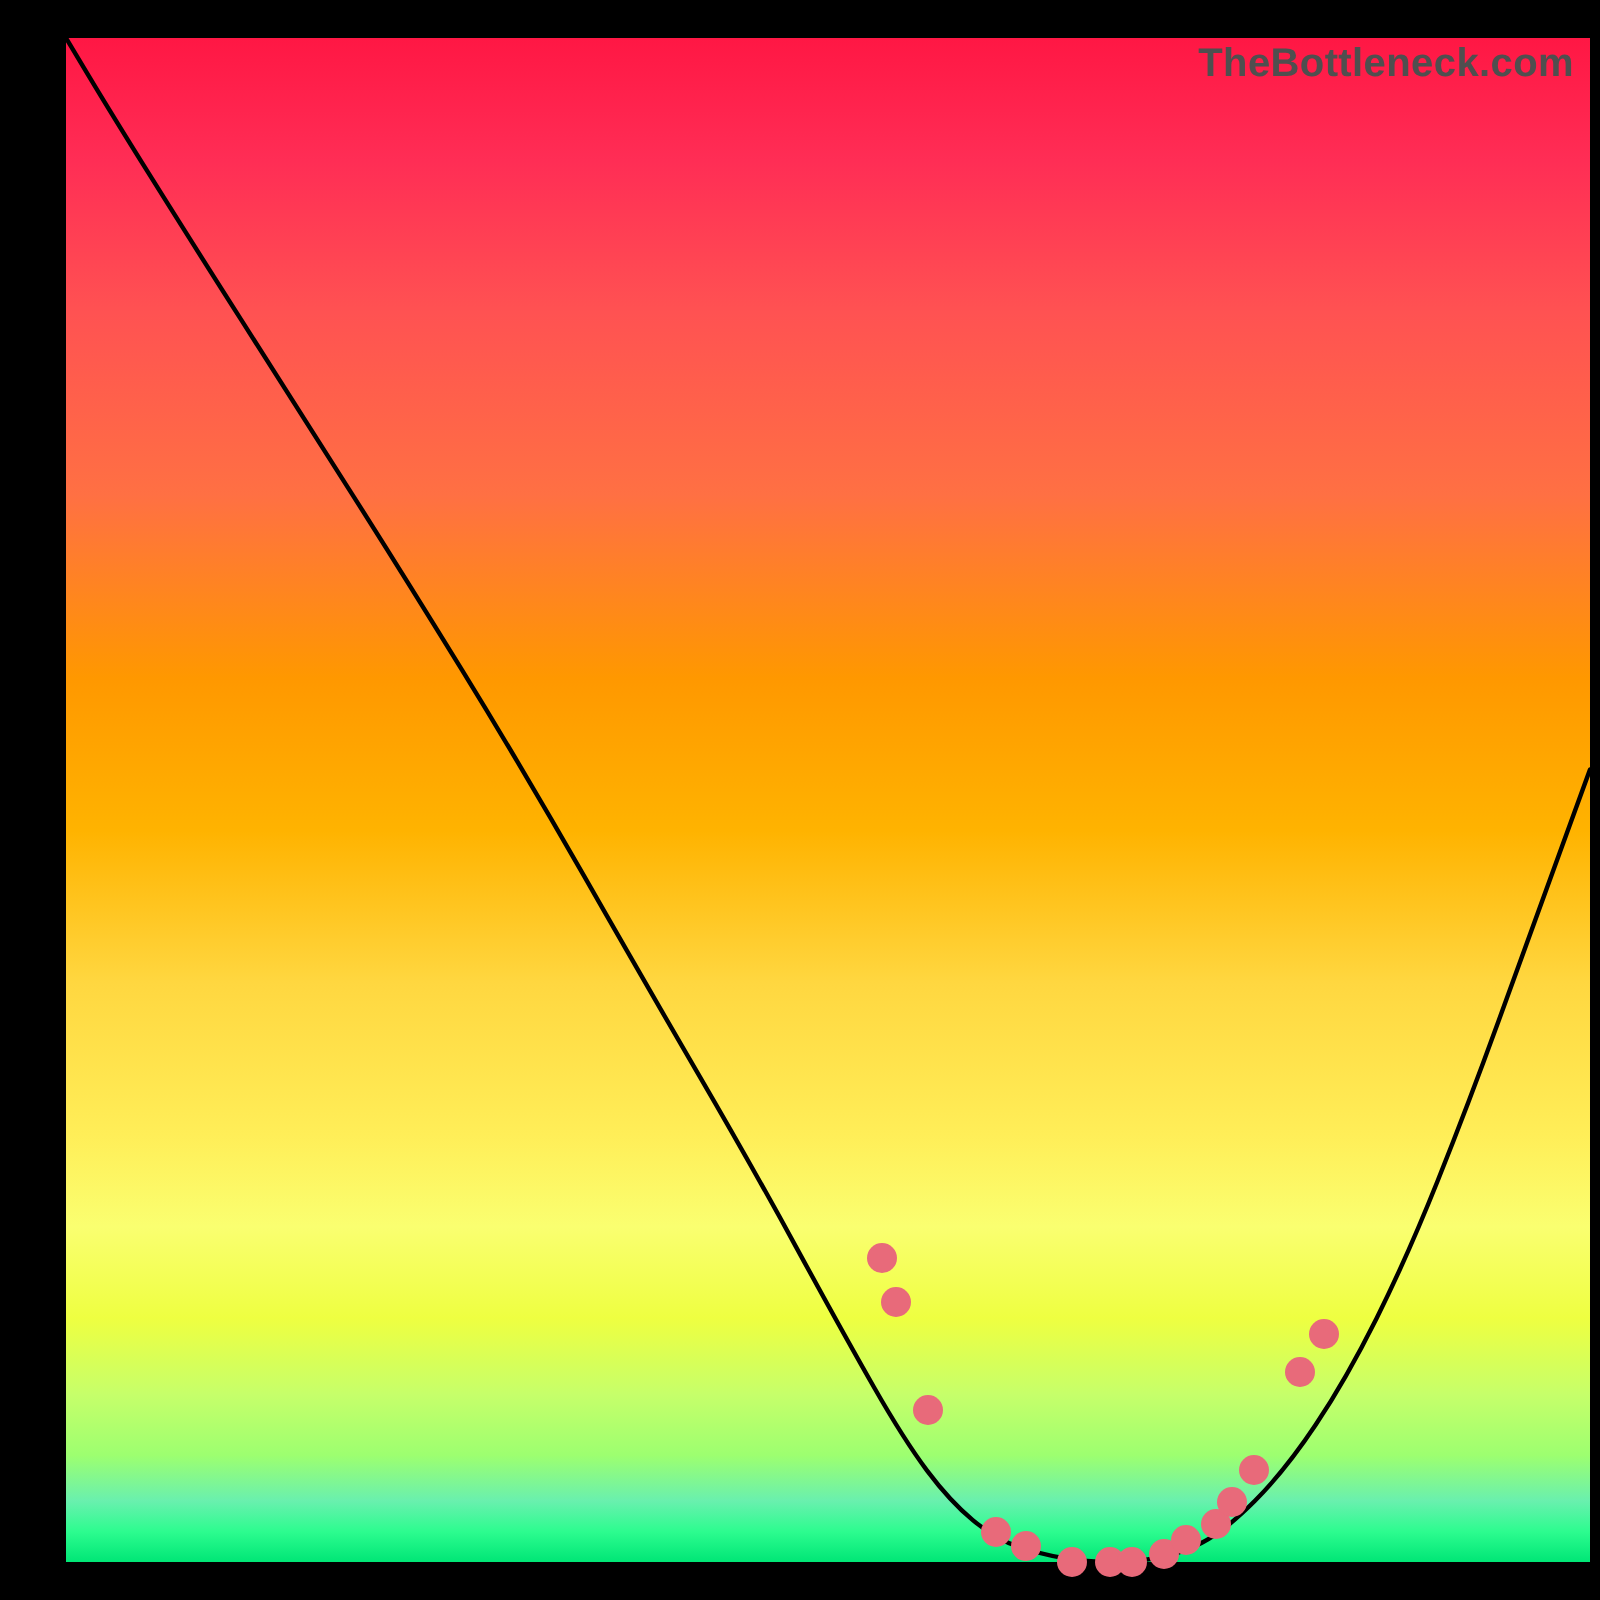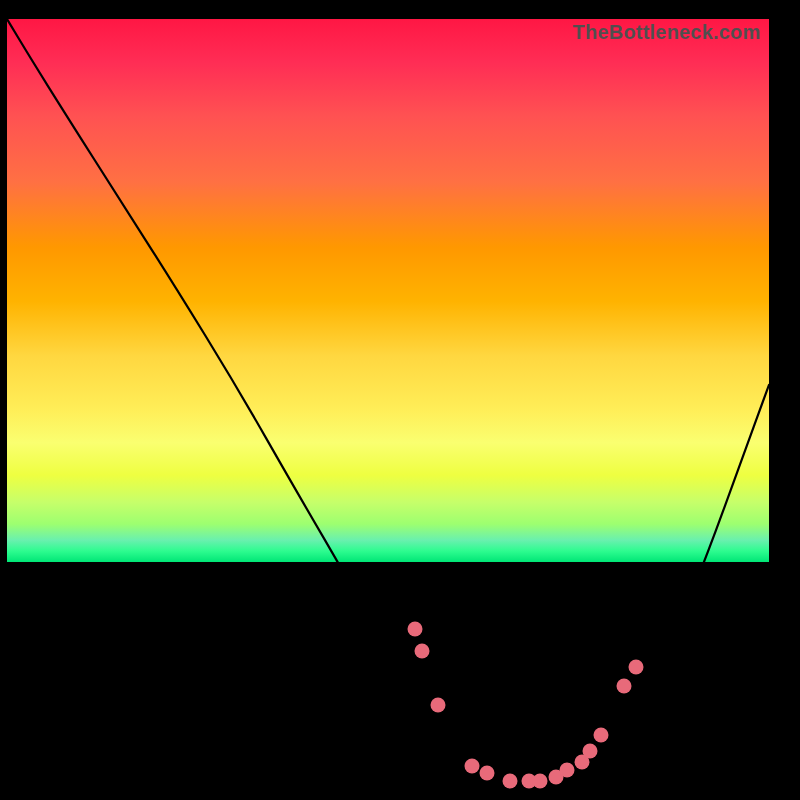--- a/index.html
+++ b/index.html
@@ -5,24 +5,24 @@
   * { margin: 0; padding: 0; box-sizing: border-box; }
   html, body { width: 800px; height: 800px; overflow: hidden; background: #000; }
   .frame {
     position: relative;
     width: 800px;
     height: 800px;
     background: #000;
   }
   .plot {
     position: absolute;
-    left: 7px;
+    left: 33px;
     top: 19px;
     width: 762px;
-    height: 543px;
+    height: 762px;
     background: linear-gradient(to bottom,
       #ff1744 0%,
       #ff2d55 8%,
       #ff5252 18%,
       #ff7043 30%,
       #ff9800 42%,
       #ffb300 52%,
       #ffd740 62%,
       #ffee58 72%,
       #faff70 78%,

